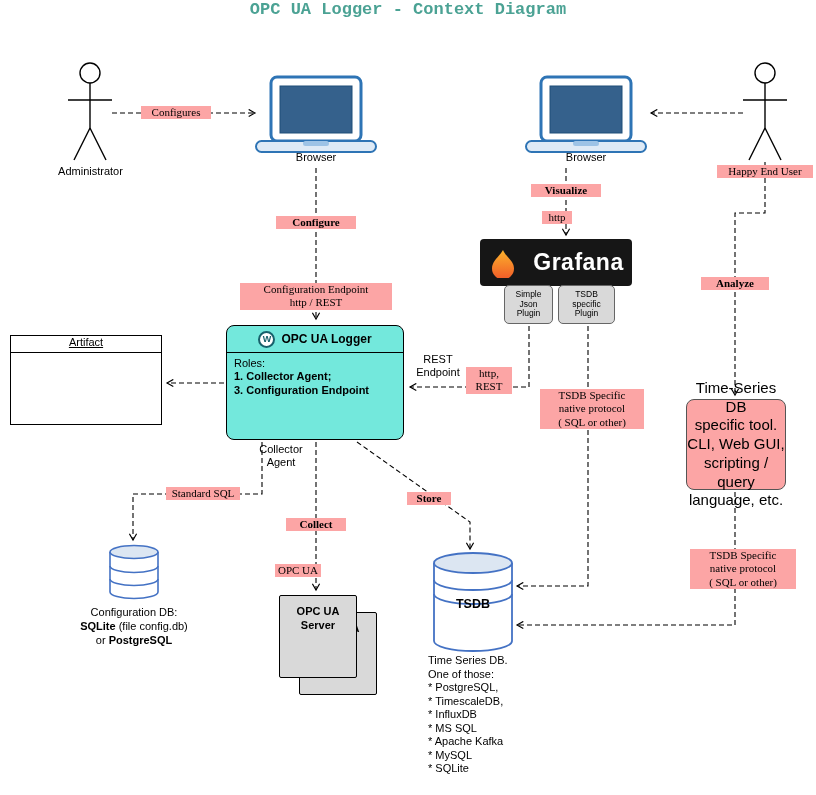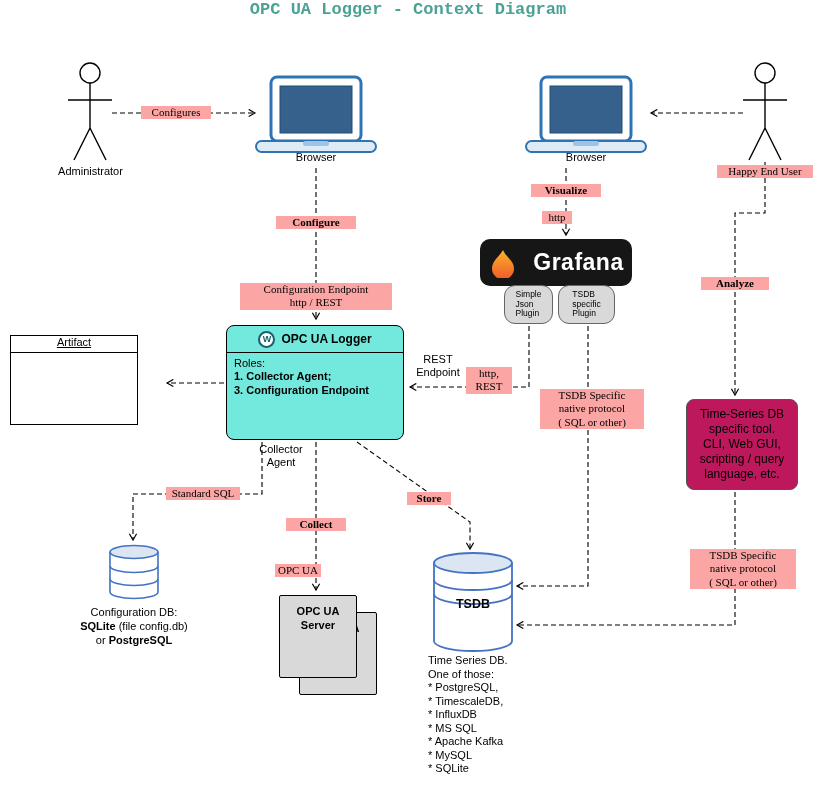--- a/index.html
+++ b/index.html
@@ -8,48 +8,48 @@
   #canvas { position:relative; width:816px; height:795px; background:#fff; overflow:hidden; }
   #diagram-svg { position:absolute; left:0; top:0; z-index:0; }
   .abs { position:absolute; }
   .pre { white-space:pre-line; }
   .lbl { font-size:11px; line-height:1.22; text-align:center; z-index:2; }
   .edge { background:#fca5a5; z-index:2;font-family:Liberation Serif, serif; }
   .b { font-weight:bold; }
   .big { font-size:11px; font-weight:bold; }
 
   #title { left:0; top:8; width:816px; text-align:center; font-size:17px; font-weight:bold; color:#4BA294; z-index:2;font-family:Liberation Mono, monospace; }
-  .grafana { left:480px; top:239px; width:152px; height:47px; background:#161616; border-radius:10px;
+  .grafana { left:480px; top:239px; width:152px; height:47px; background:#161616; border-radius:4px;
              display:flex; align-items:center; justify-content:center; gap:15px; z-index:1; }
   .grafana .word { color:#fff; font-size:23px; font-weight:600; letter-spacing:.5px; }
-  .plugin { background:#D9D9D9; border:1px solid #666; border-radius:11px; font-size:8.5px; line-height:1.12;
-            display:flex; align-items:center; justify-content:center; z-index:1; }
+  .plugin { background:#D9D9D9; border:1px solid #666; border-radius:5px; font-size:8.5px; line-height:1.12;
+            display:flex; align-items:center; justify-content:center; text-align:center; z-index:1; }
   #plugin-simple { left:504px; top:285px; width:49px; height:39px; }
   #plugin-tsdb  { left:558px; top:285px; width:57px; height:39px; }
 
   
   .logger { left:226px; top:325px; width:178px; height:115px; background:#73E8DC; border:1.5px solid #000;
             border-radius:8px; z-index:1; }
   .logger .hd { height:27px; border-bottom:1.5px solid #000; display:flex; align-items:center; justify-content:center;
                 gap:6px; font-size:12px; font-weight:bold; }
   .logger .logo { width:17px; height:17px; border-radius:50%; border:2px solid #17606B; background:#fff; color:#17606B;
                   font-size:9px; font-weight:bold; display:flex; align-items:center; justify-content:center; }
   .logger .bd { padding:4px 7px; font-size:11px; line-height:1.22; }
 
   
-  .artifact { left:10px; top:335px; width:128px; height:90px; background:#fff; border:1px solid #000; z-index:1; }
+  .artifact { left:10px; top:335px; width:152px; height:90px; background:#fff; border:1px solid #000; z-index:1; }
   .artifact .hd { height:17px; border-bottom:1px solid #000; text-align:center; font-size:11px; }
   .artifact .hd span { text-decoration:underline; }
   .artifact .bd { padding:3px 5px; font-size:10.5px; line-height:1.25; }
   .artifact .bd .l1 { margin-bottom:11px; }
 
   
-  .toolbox { left:686px; top:399px; width:112px; height:91px; background:#be185d; border:1px solid #555;
+  .toolbox { left:686px; top:399px; width:100px; height:91px; background:#fca5a5; border:1px solid #555;
              border-radius:8px; display:flex; align-items:center; justify-content:center; text-align:center;
-             font-size:12px; line-height:1.25; z-index:1; }
+             font-size:15px; line-height:1.25; z-index:1; }
   .server { width:78px; height:83px; background:#D9D9D9; border:1.2px solid #000; border-radius:2px;
             text-align:center; padding-top:9px; font-size:11px; font-weight:bold; line-height:1.25; }
   #server-back  { left:299px; top:612px; z-index:1; }
   #server-front { left:279px; top:595px; z-index:2; }
 
   #tsdb-name { left:446px; top:597px; width:54px; text-align:center; font-size:12.5px; font-weight:bold; z-index:2; }
   #tsdb-list { left:428px; top:654px; width:150px; font-size:11px; line-height:1.23; text-align:left; z-index:2; }
   #config-db-label { left:60px; top:606px; width:148px; font-size:11px; line-height:1.25; text-align:center; z-index:2; }
 </style>
 </head>

